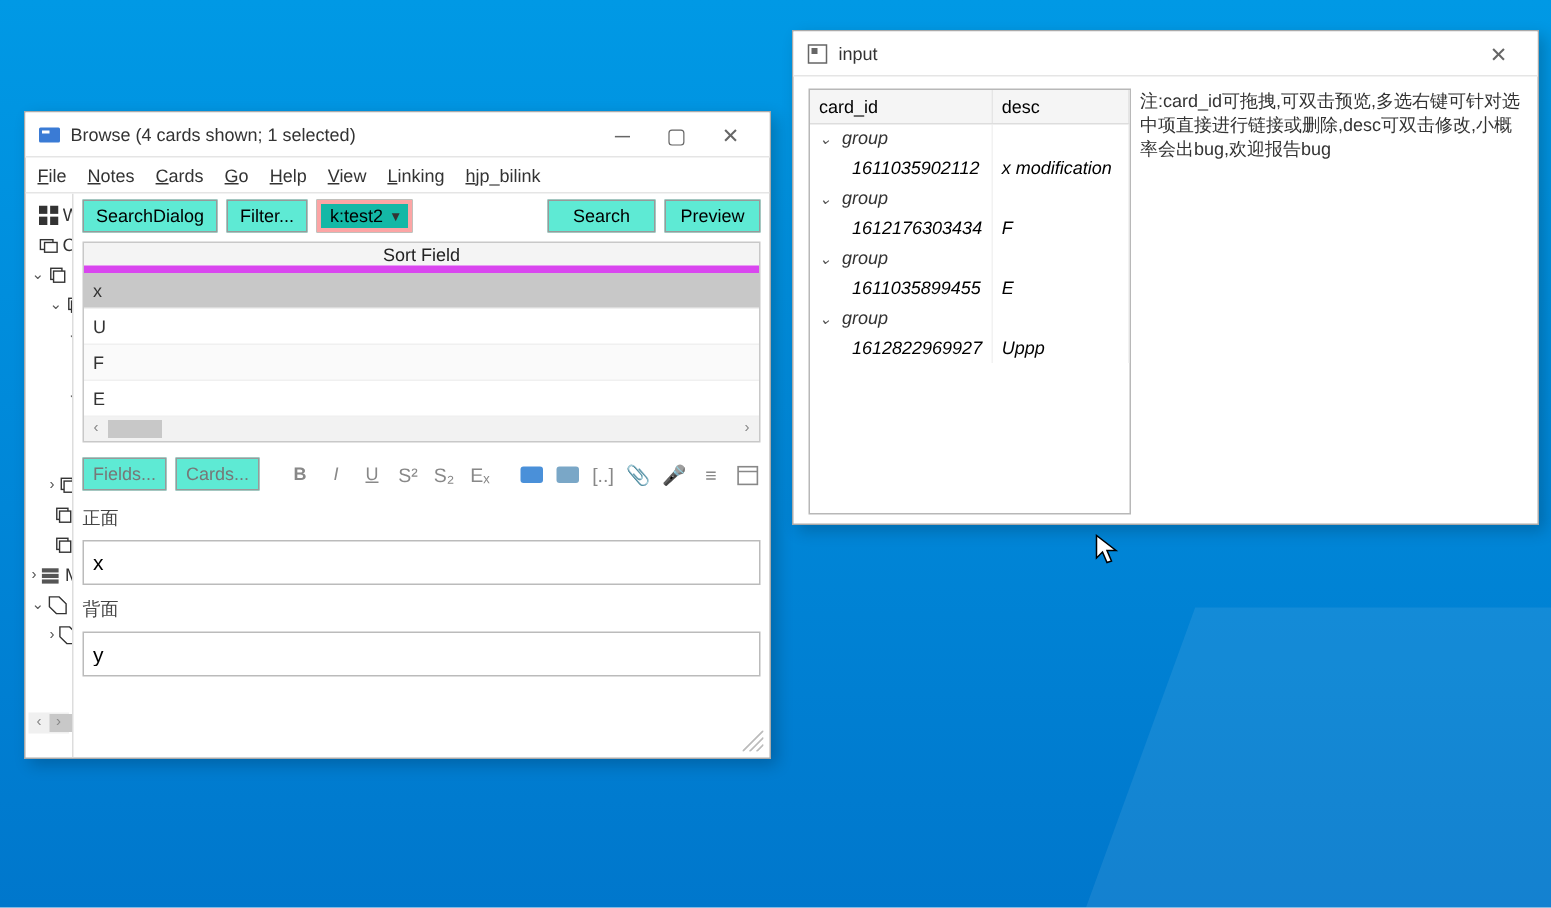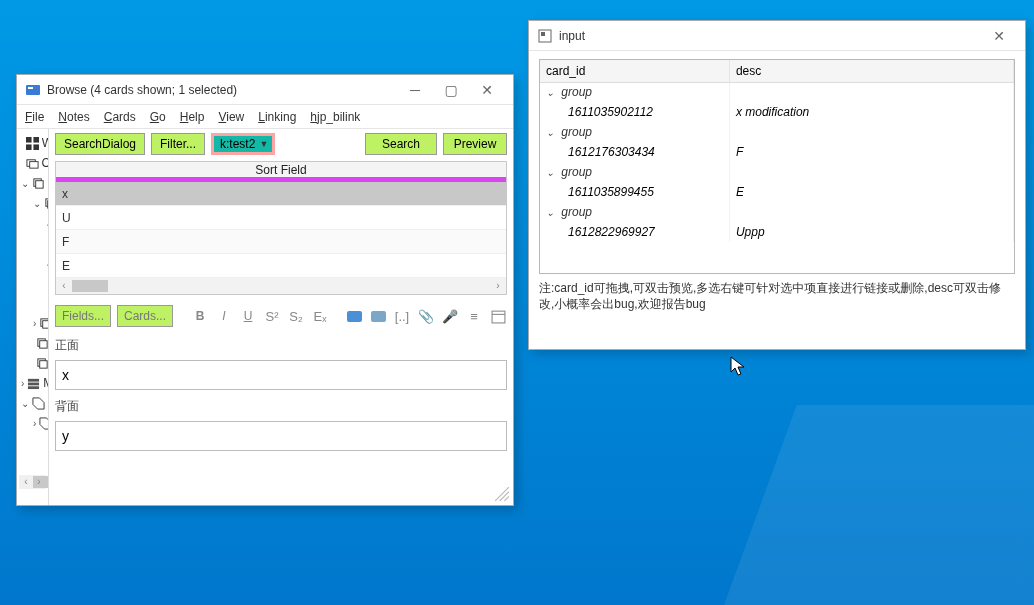--- a/index.html
+++ b/index.html
@@ -25,21 +25,21 @@
   .tree-label { overflow:hidden; text-overflow:clip; }
   .indent1 { padding-left:12px; }
   .indent2 { padding-left:24px; }
   .indent3 { padding-left:36px; }
   .sidebar .hscroll { position:absolute; bottom:16px; left:2px; right:2px; height:14px; background:#f0f0f0; }
   .sidebar .hscroll .thumb { position:absolute; left:14px; top:1px; width:22px; height:12px; background:#c8c8c8; }
   .sidebar .hscroll .la, .sidebar .hscroll .ra { position:absolute; top:0; width:14px; height:14px; color:#888; text-align:center; font-size:10px; line-height:14px;}
   .sidebar .hscroll .la{left:0;} .sidebar .hscroll .ra{right:0;}
   .main { flex:1; display:flex; flex-direction:column; padding:4px 6px 4px 6px; gap:4px; }
   .toolbar { display:flex; gap:6px; }
-  .btn { border:1px solid #999; background:#bef264; height:22px; padding:0 8px; display:flex; align-items:center; white-space:nowrap; font-size:12px;}
+  .btn { border:1px solid #999; background:#5eead4; height:22px; padding:0 8px; display:flex; align-items:center; white-space:nowrap; font-size:12px;}
   .btn.small { padding:0 6px; }
   .dd { border:3px solid #fca5a5; height:22px; display:flex; align-items:center; padding:0 4px 0 6px; gap:4px; background:#14b8a6; }
   .dd .caret { font-size:9px; color:#333;}
   .table { border:1px solid #c8c8c8; margin-top:2px; display:flex; flex-direction:column; }
   .thead { height:20px; display:flex; align-items:center; justify-content:center; background:#f4f4f4; border-bottom:5px solid #d946ef; font-size:12px; color:#222;}
   .trow { height:24px; display:flex; align-items:center; padding:0 6px; border-bottom:1px solid #f0f0f0; color:#333;}
   .trow.sel { background:#c8c8c8; }
   .trow.alt { background:#fafafa; }
   .table .hscroll { height:16px; background:#f2f2f2; position:relative; }
   .table .hscroll .thumb { position:absolute; left:16px; top:2px; width:36px; height:12px; background:#c8c8c8;}
@@ -48,21 +48,21 @@
   .editbar { display:flex; align-items:center; gap:6px; margin-top:4px; color:#777; height:26px;}
   .editbar .btn { font-size:12px; }
   .editbar .ico { width:18px; height:18px; display:flex; align-items:center; justify-content:center; color:#888; font-size:13px;}
   .editbar .fico svg { width:15px; height:15px; }
   .editbar .flag { width:15px; height:11px; border-radius:2px; }
   .field-label { color:#444; margin-top:4px; }
   .field-input { width:100%; border:1px solid #bbb; height:30px; padding:4px 6px; font-size:14px; margin-top:2px; }
   .resize { position:absolute; bottom:4px; right:4px; width:14px; height:14px; color:#bbb; }
   
   #inputw { left:528px; top:20px; width:498px; height:330px; }
-  #inputw .content { flex:1; padding:8px 10px 6px 10px; display:flex; flex-direction:column; gap:6px; }
+  #inputw .content { flex:1; padding:8px 10px 6px 10px; display:flex; flex-direction:row; gap:6px; }
   .grid { border:1px solid #b8b8b8; flex:0 0 215px; overflow:auto; }
   .grid table { width:100%; border-collapse: collapse; }
   .grid th { text-align:left; font-weight:normal; background:#f5f5f5; border-bottom:1px solid #ddd; border-right:1px solid #e5e5e5; padding:3px 6px; height:22px;}
   .grid td { padding:2px 6px; height:20px; border-right:1px solid #f2f2f2; white-space:nowrap;font-style:italic;}
   .grid .grp td { color:#333; }
   .grid .grp .gcaret { display:inline-block; width:12px; color:#555; font-size:10px;}
   .grid .leaf td:first-child { padding-left:28px; }
   .tagrow { display:flex; align-items:center; gap:6px; }
   .tagrow input { flex:1; border:1px solid #bbb; height:22px; padding:2px 4px; }
   .note { color:#333; line-height:1.35; font-size:12px; }

